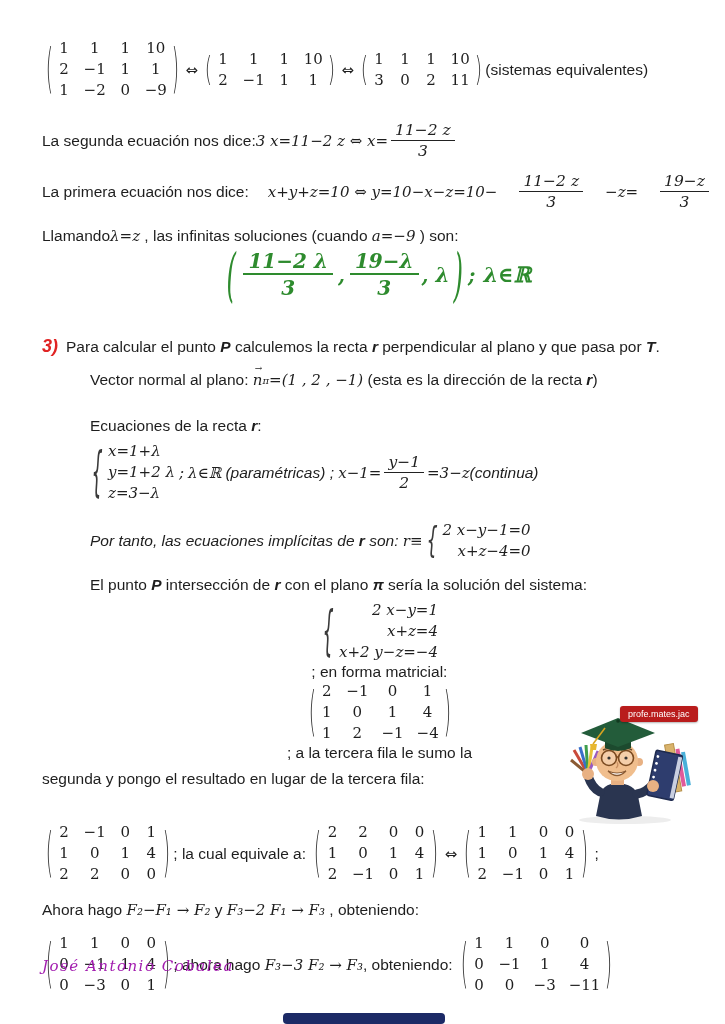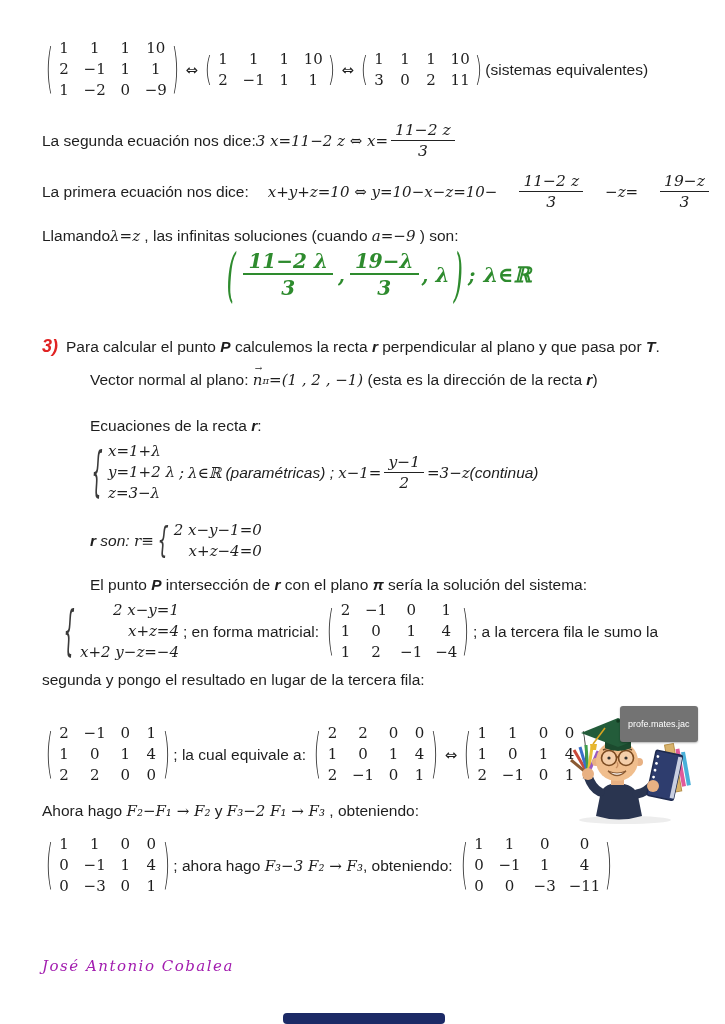--- a/index.html
+++ b/index.html
@@ -64,22 +64,22 @@
   
   .footer-author{position:absolute;left:42px;top:957px;font-family:"DejaVu Serif",serif;
       font-style:italic;color:#a21caf;font-size:15px;letter-spacing:1.5px;}
   .footer-link{position:absolute;right:38px;top:956px;color:#2f3a8e;font-style:italic;
       font-weight:600;font-size:14px;text-decoration:underline;}
   .bottom-bar{position:absolute;left:283px;top:1013px;width:162px;height:11px;
       background:#1c2a66;border-radius:4px;}
 
   
   .avatar{position:absolute;left:565px;top:700px;width:158px;height:152px;}
-  .badge{position:absolute;left:55px;top:6px;background:#737373;color:#fff;font-size:9px;
-      padding:13px 8px;border-radius:3px;box-shadow:0 1px 2px rgba(0,0,0,.3);
+  .badge{position:absolute;left:55px;top:6px;background:#b91c1c;color:#fff;font-size:9px;
+      padding:3px 8px;border-radius:3px;box-shadow:0 1px 2px rgba(0,0,0,.3);
       font-family:"Liberation Sans",sans-serif;}
 </style>
 </head>
 <body>
 
 <div class="page">
   <div class="content">
 
     <div class="line">
       <span class="matrix r3">
@@ -216,20 +216,21 @@
       <span class="m">x−1=</span>
       <span class="frac">
         <span class="fn">y−1</span>
         <span class="fd">2</span>
       </span>
       <span class="m">=3−z </span>
       <span class="t it">(continua)</span>
     </div>
 
     <div class="line indent" style="margin-top:16px;">
+      <span class="t it" style="white-space:pre;">Por tanto, las ecuaciones implícitas de </span>
       <span class="bv">r</span>
       <span class="t it" style="white-space:pre;"> son: </span>
       <span class="m" style="margin-right:2px;">r≡</span>
       <span class="sys s2 align-right">
           <span class="inner">
             <span class="srow">2 x−y−1=0</span>
             <span class="srow">x+z−4=0</span>
           </span>
         </span>
     </div>
@@ -237,21 +238,21 @@
     <div class="line indent" style="margin-top:14px;">
       <span class="t" style="white-space:pre;">El punto </span>
       <span class="bv">P</span>
       <span class="t" style="white-space:pre;"> intersección de </span>
       <span class="bv">r</span>
       <span class="t" style="white-space:pre;"> con el plano </span>
       <span class="bv">π</span>
       <span class="t" style="white-space:pre;"> sería la solución del sistema:</span>
     </div>
 
-    <div class="line" style="margin-top:6px;margin-left:20px;">
+    <div class="line" style="margin-top:6px;margin-left:20px;flex-direction:column;">
       <span class="sys s3 align-right">
           <span class="inner">
             <span class="srow">2 x−y=1</span>
             <span class="srow">x+z=4</span>
             <span class="srow">x+2 y−z=−4</span>
           </span>
         </span>
       <span class="t" style="white-space:pre;margin-left:4px;">; en forma matricial: </span>
       <span class="matrix r3">
           <span class="mgrid" style="grid-template-columns: repeat(4, auto);">

